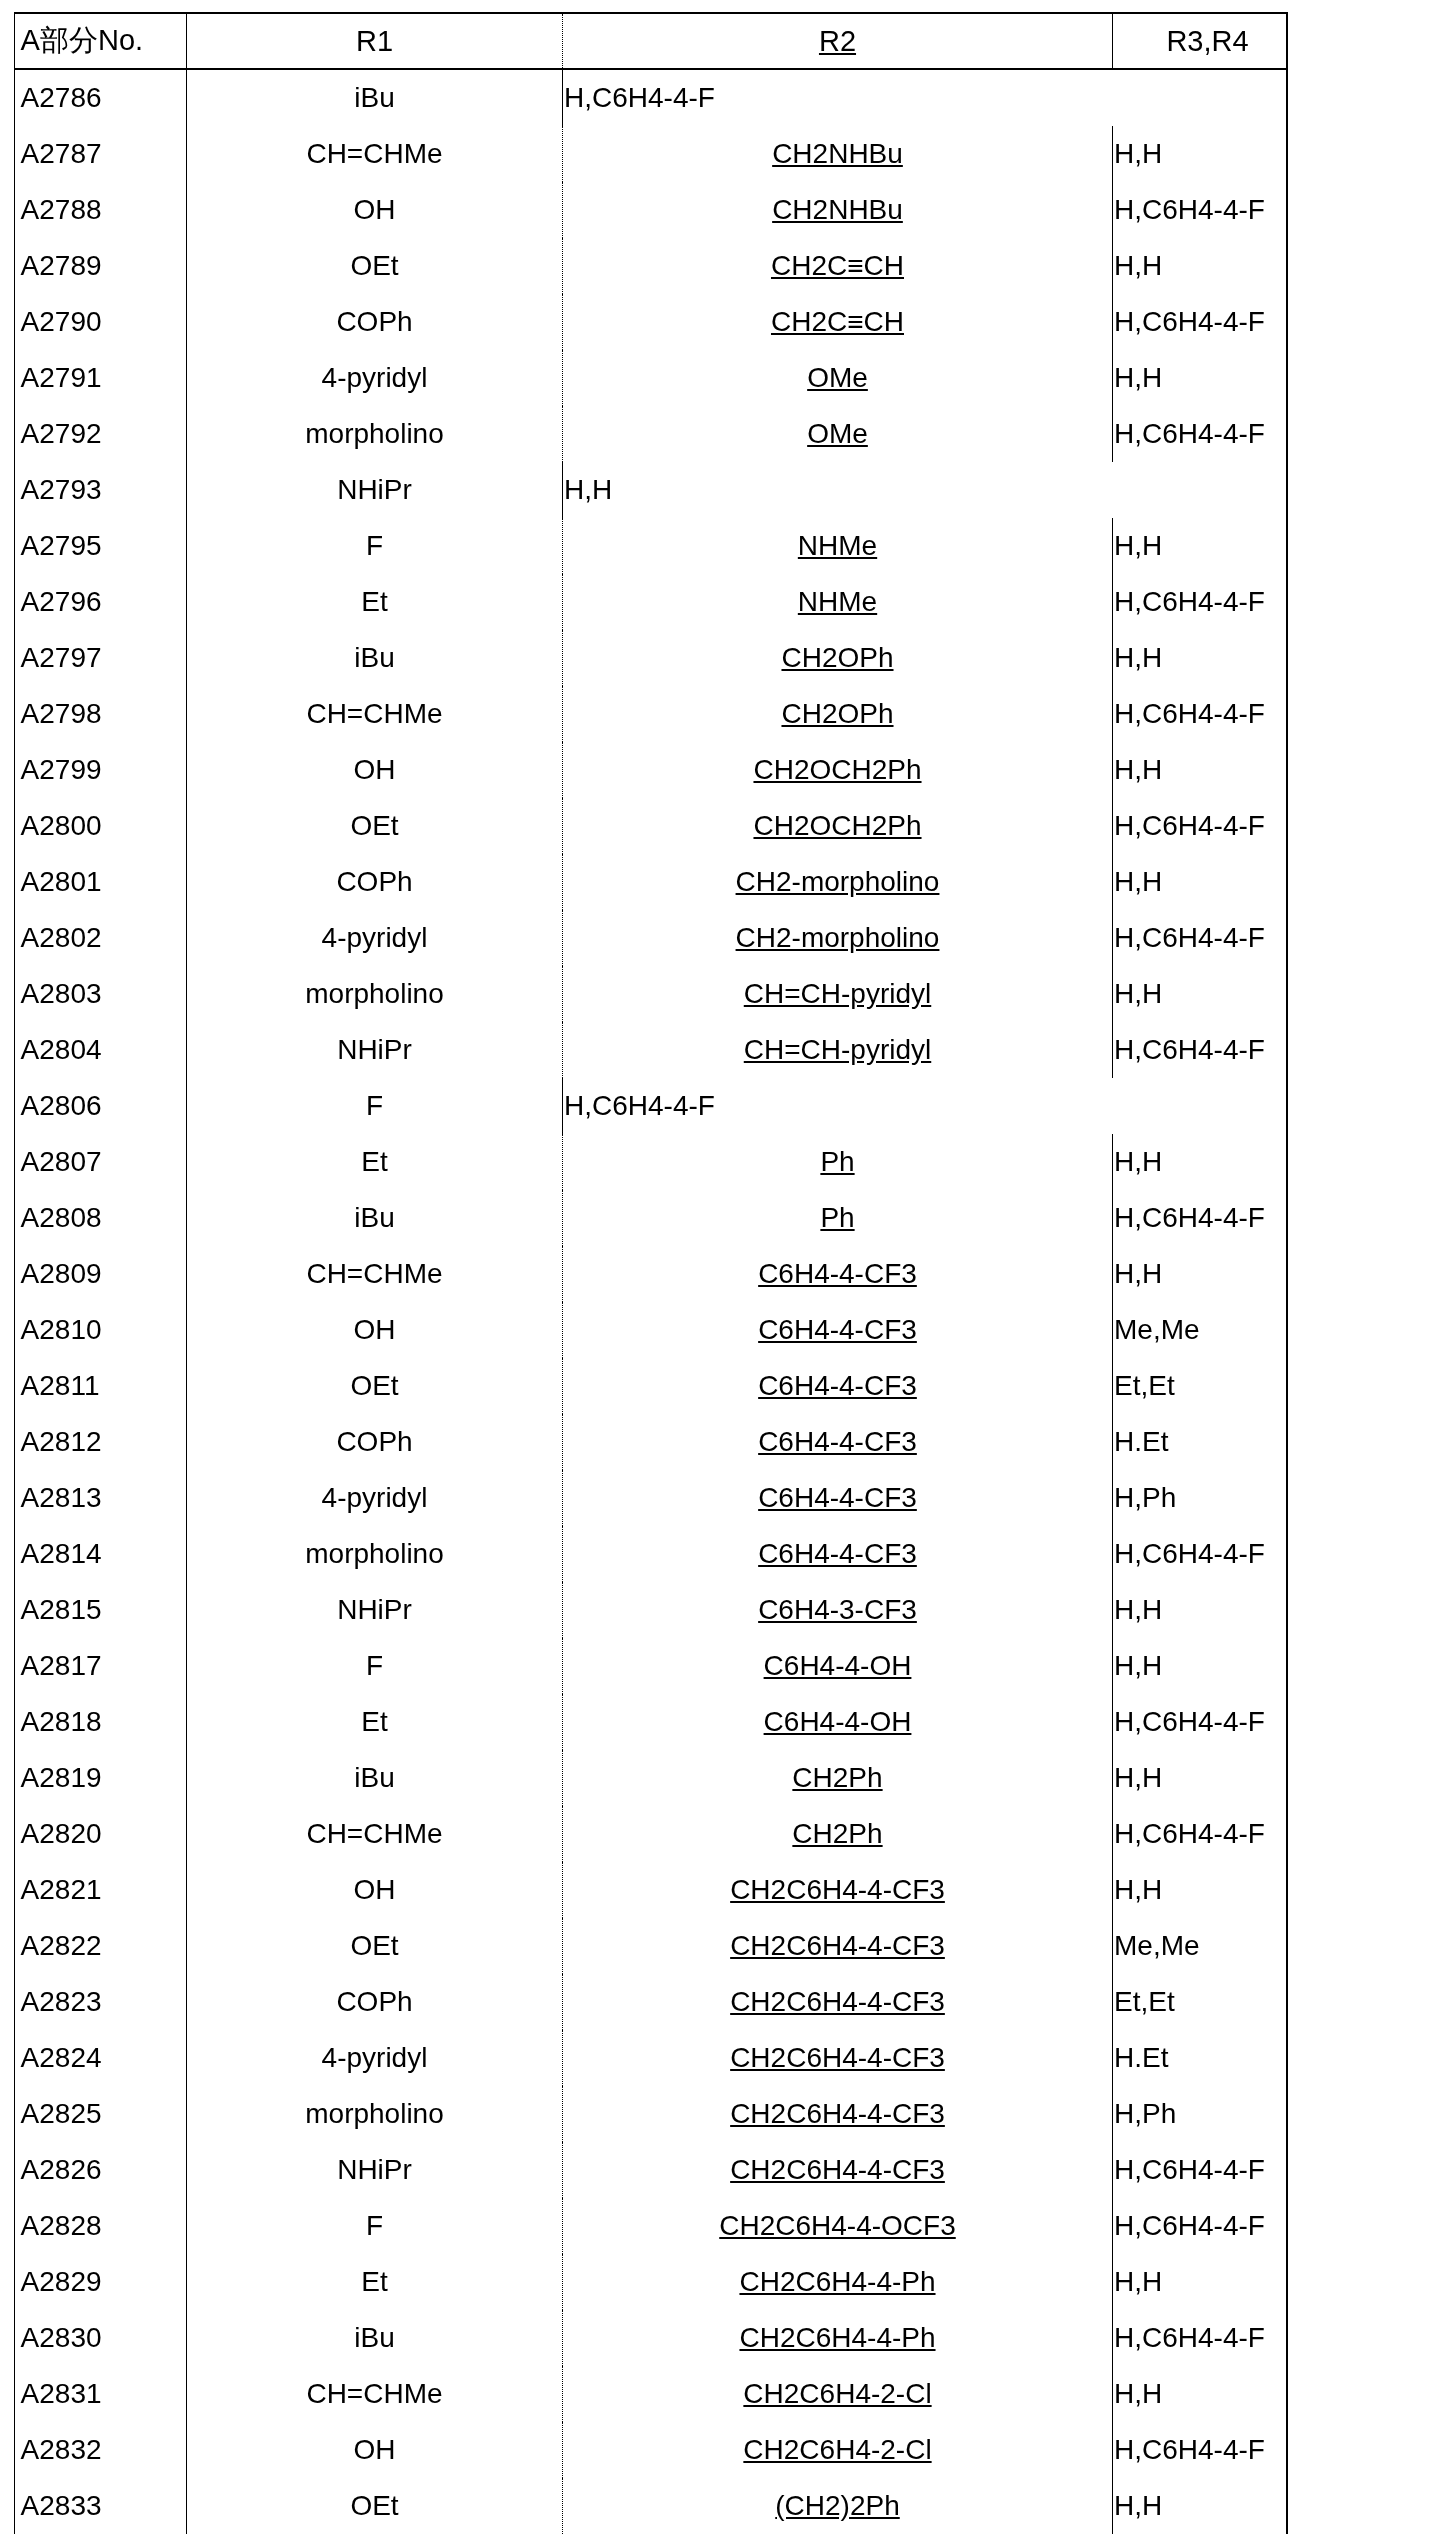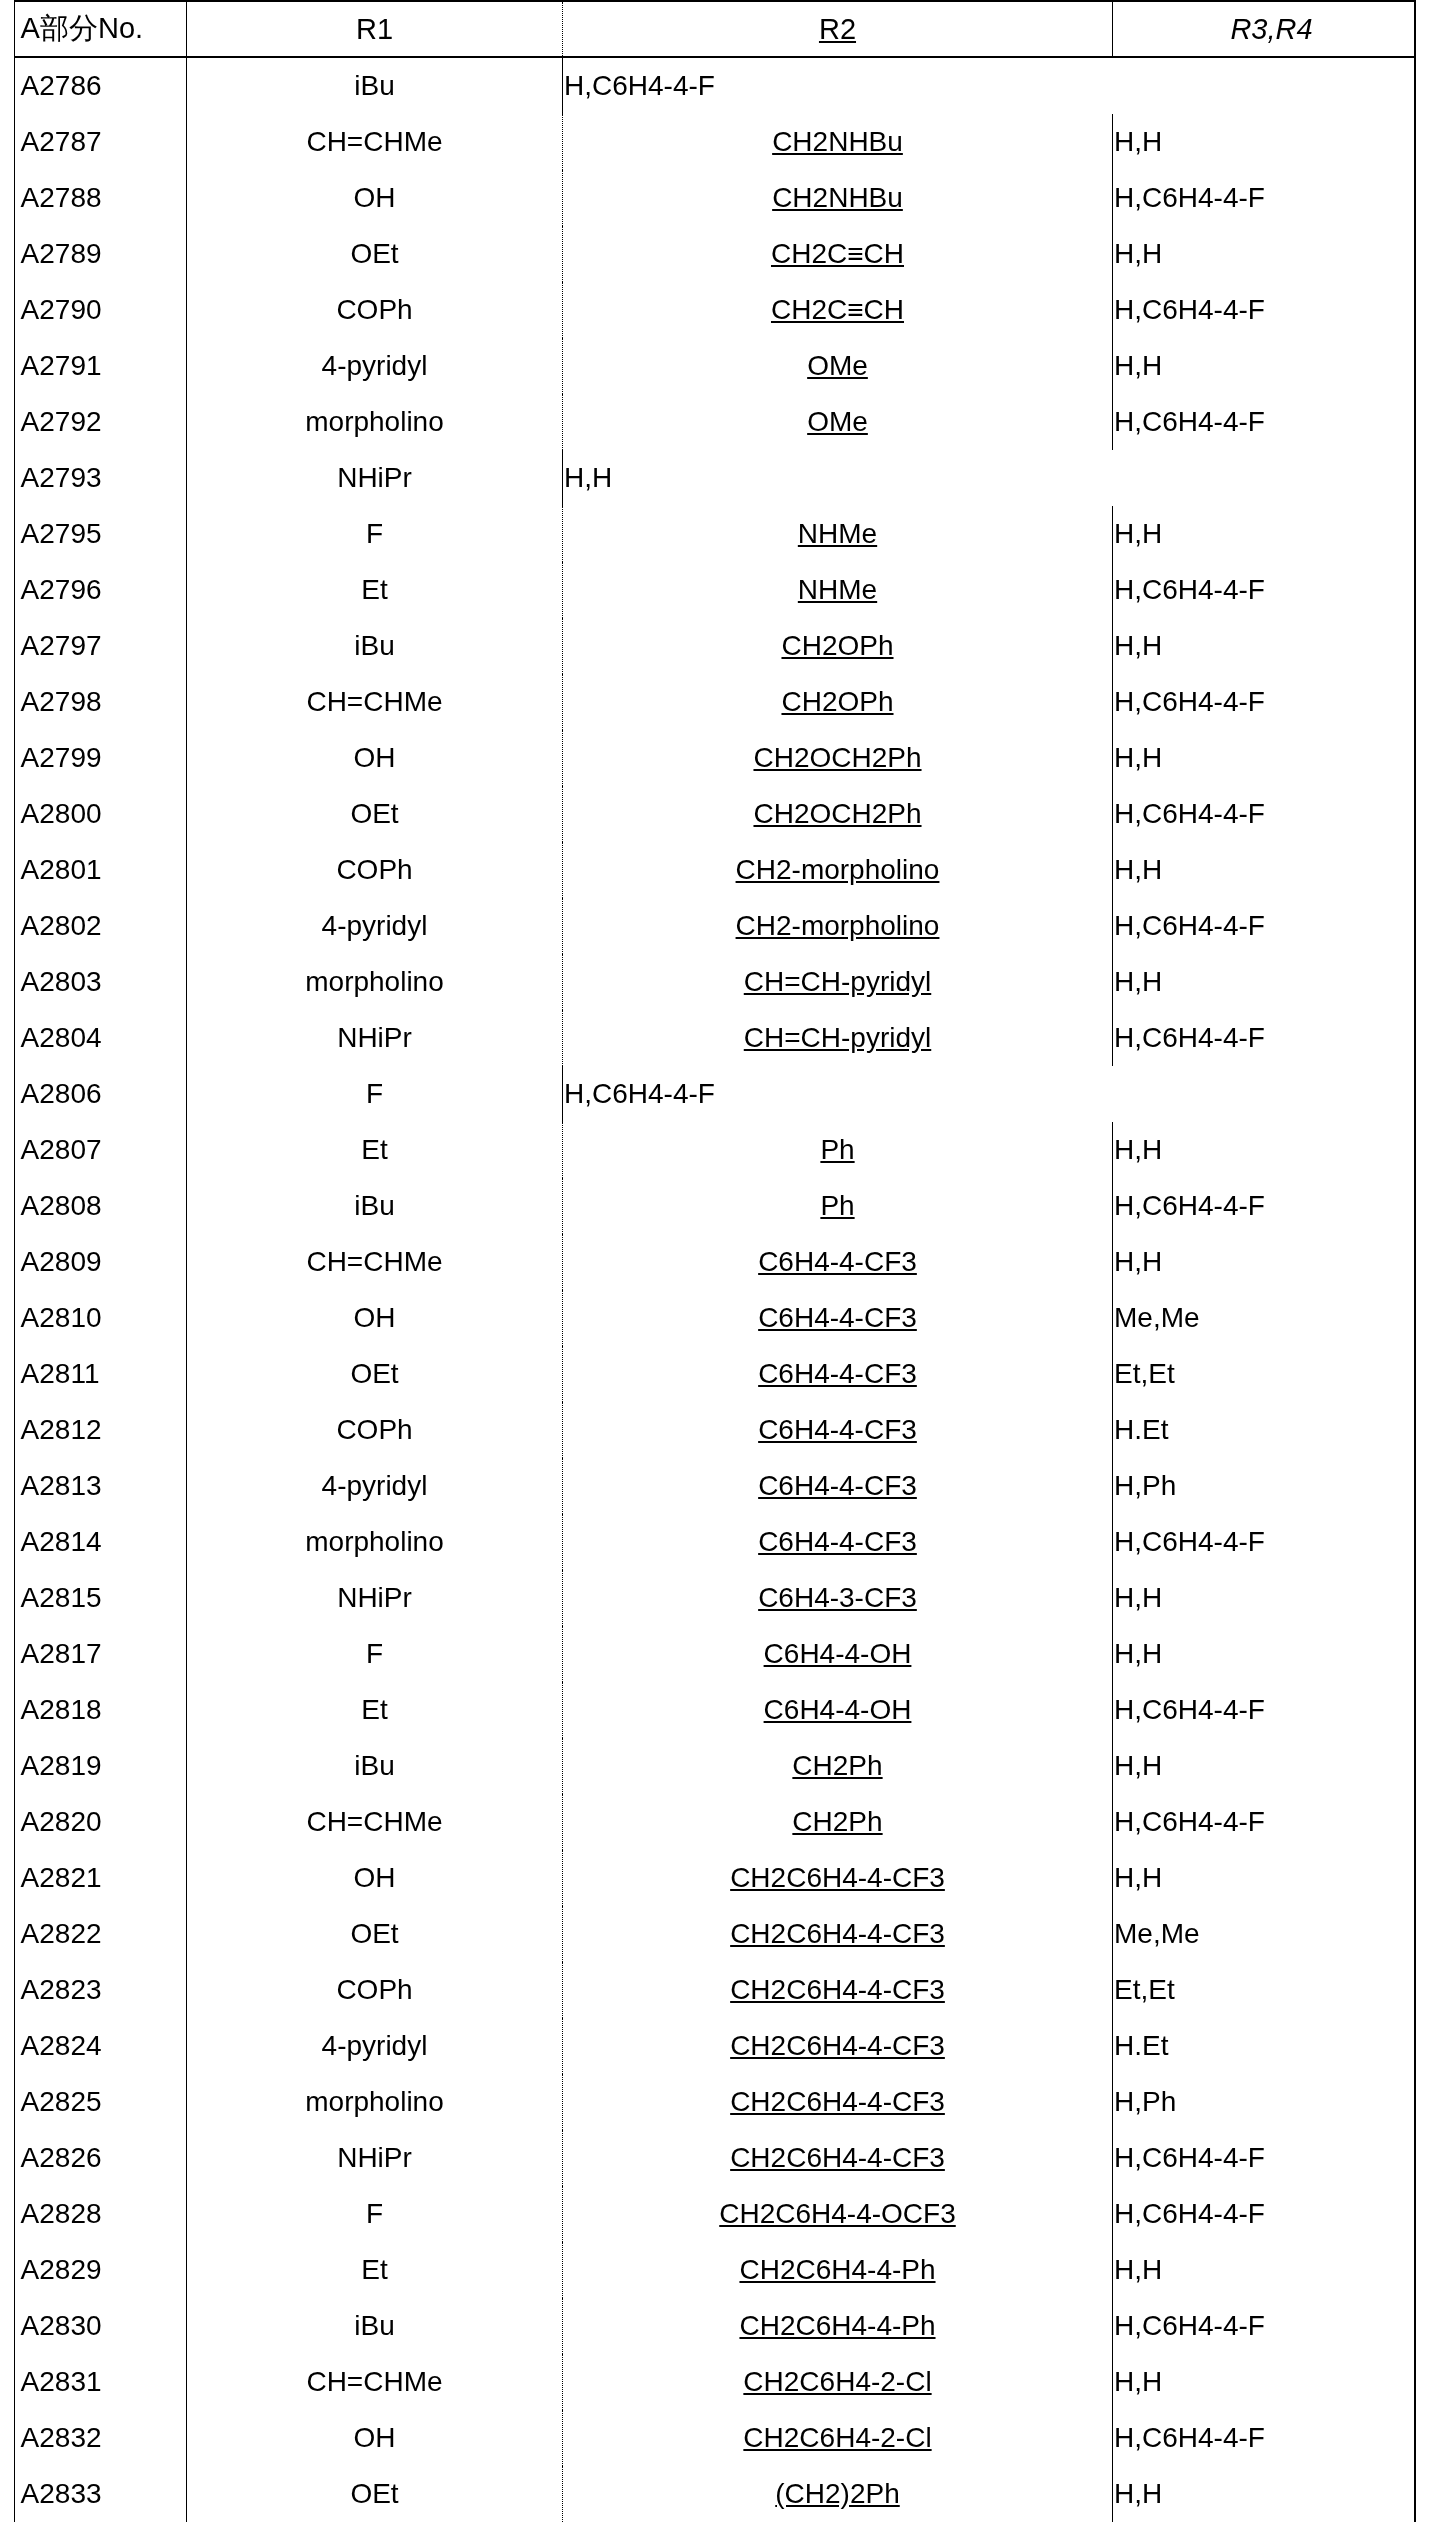--- a/index.html
+++ b/index.html
@@ -1,27 +1,27 @@
 <!DOCTYPE html>
 <html style="font-size:15px"><head>
 <meta charset="utf-8">
 <style>
   html, body { margin: 0; padding: 0; background: #ffffff; }
   body { width: 1455px; height: 2538px; position: relative; overflow: hidden;
          font-family: "Liberation Sans", "DejaVu Sans", sans-serif; color: #000; }
-  .tbl { position: absolute; left: 14px; top: 0; width: 1402px; }
+  .tbl { position: absolute; left: 14px; top: 12px; width: 1274px; }
   .hdr { display: flex; height: 58px; border-top: 2.8px solid #000; border-bottom: 2.8px solid #000;
          border-left: 1.9px solid #000; border-right: 2.8px solid #000; box-sizing: border-box; }
   .row { display: flex; height: 56px; border-left: 1.9px solid #000; border-right: 2.8px solid #000; box-sizing: border-box; }
   .c { box-sizing: border-box; display: flex; align-items: center; font-size: 28px; white-space: nowrap; }
   .c1 { width: 171px; padding-left: 5.6px; }
   .c2 { width: 376px; justify-content: center; border-left: 1.9px solid #000; }
   .c3 { width: 550px; justify-content: center; border-left: 1.9px dotted #000; text-decoration: underline; }
   .c4 { flex: 1; padding-left: 1px; border-left: 1.9px solid #000; }
-  .hdr .c4 { justify-content: center; padding-left: 16px; font-style: italic; }
+  .hdr .c4 { justify-content: center; padding-left: 16px; }
   .hdr .c { font-size: 29px; }
 </style>
 </head>
 <body>
 
 <div class="tbl">
   <div class="hdr">
     <div class="c c1">A部分No.</div>
     <div class="c c2">R1</div>
     <div class="c c3">R2</div>

